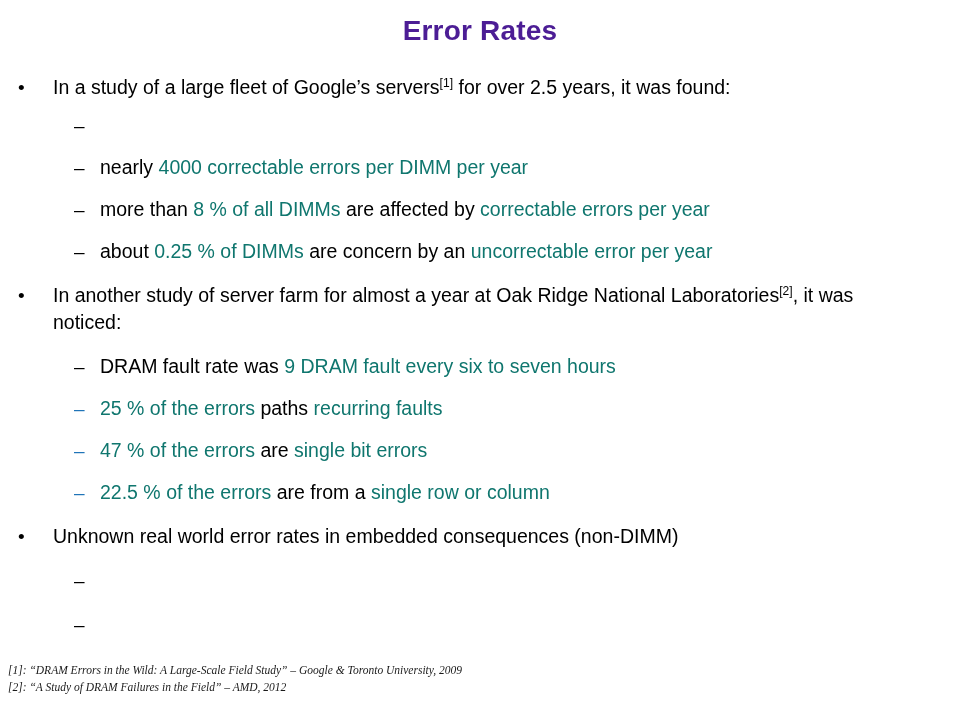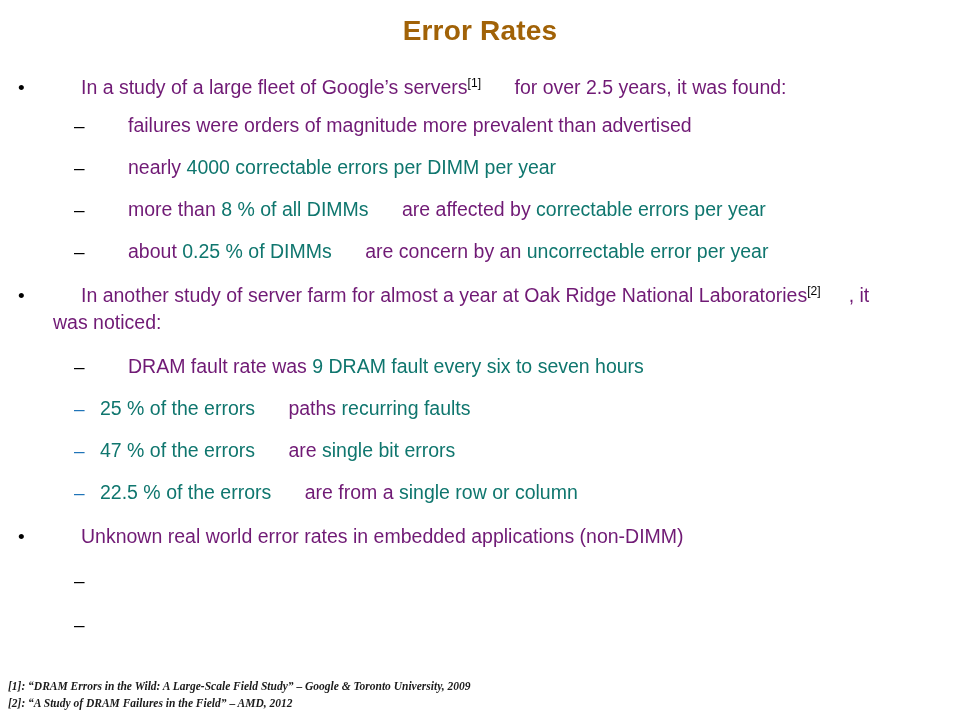--- a/index.html
+++ b/index.html
@@ -26,21 +26,21 @@
   
   .slide-title {
     position: absolute;
     top: 14px;
     left: 0;
     width: 960px;
     text-align: center;
     font-size: 28px;
     font-weight: bold;
     letter-spacing: 0.2px;
-    color: #a16207;
+    color: #4c1d95;
     line-height: 34px;
   }
 
   
   .body-block {
     position: absolute;
     top: 74px;
     left: 0;
     width: 960px;
   }
@@ -81,38 +81,37 @@
     line-height: 27px;
   }
   .lvl2 > .line-text {
     flex: 1 1 auto;
     max-width: 830px;
   }
 
   .marker.black { color: #000000; }
   .marker.blue  { color: #1f74b8; }
 
-  .seg-black { color: #701a75; margin-left: 28px; }
+  .seg-black { color: #000000; }
   .seg-blue  { color: #0f766e; }
 
   sup.refmark {
     font-size: 0.62em;
     vertical-align: super;
     line-height: 0;
   }
   .tight { margin-bottom: 11px; }
   .loose { margin-bottom: 17px; }
 
   
   .footnotes {
     position: absolute;
     left: 8px;
-    bottom: 8px;
+    bottom: 24px;
     width: 700px;
-    font-weight: bold;
   }
   .footnote {
     font-family: "Liberation Serif", serif;
     font-style: italic;
     font-size: 11.5px;
     line-height: 17px;
     color: #1a1a1a;
     white-space: nowrap;
   }
 </style>
@@ -125,21 +124,20 @@
 
   <div class="body-block">
 
     <div class="bullet-row lvl1 tight">
       <span class="marker black">•</span>
       <span class="line-text"><span class="seg-black">In a study of a large fleet of Google’s servers</span><sup class="refmark">[1]</sup><span class="seg-black"> for over 2.5 years, it was found:</span></span>
     </div>
 
     <div class="bullet-row lvl2">
       <span class="marker black">–</span>
-      <span class="line-text"><span class="seg-black">failures were orders of magnitude more prevalent than advertised</span></span>
     </div>
 
     <div class="bullet-row lvl2">
       <span class="marker black">–</span>
       <span class="line-text"><span class="seg-black">nearly </span><span class="seg-blue">4000 correctable errors per DIMM per year</span></span>
     </div>
 
     <div class="bullet-row lvl2">
       <span class="marker black">–</span>
       <span class="line-text"><span class="seg-black">more than </span><span class="seg-blue">8 % of all DIMMs</span><span class="seg-black"> are affected by </span><span class="seg-blue">correctable errors per year</span></span>
@@ -170,21 +168,21 @@
       <span class="line-text"><span class="seg-blue">47 % of the errors</span><span class="seg-black"> are </span><span class="seg-blue">single bit errors</span></span>
     </div>
 
     <div class="bullet-row lvl2 loose">
       <span class="marker blue">–</span>
       <span class="line-text"><span class="seg-blue">22.5 % of the errors</span><span class="seg-black"> are from a </span><span class="seg-blue">single row or column</span></span>
     </div>
 
     <div class="bullet-row lvl1 loose">
       <span class="marker black">•</span>
-      <span class="line-text"><span class="seg-black">Unknown real world error rates in embedded applications (non-DIMM)</span></span>
+      <span class="line-text"><span class="seg-black">Unknown real world error rates in embedded consequences (non-DIMM)</span></span>
     </div>
 
     <div class="bullet-row lvl2 loose">
       <span class="marker black">–</span>
     </div>
 
     <div class="bullet-row lvl2">
       <span class="marker black">–</span>
     </div>
 

